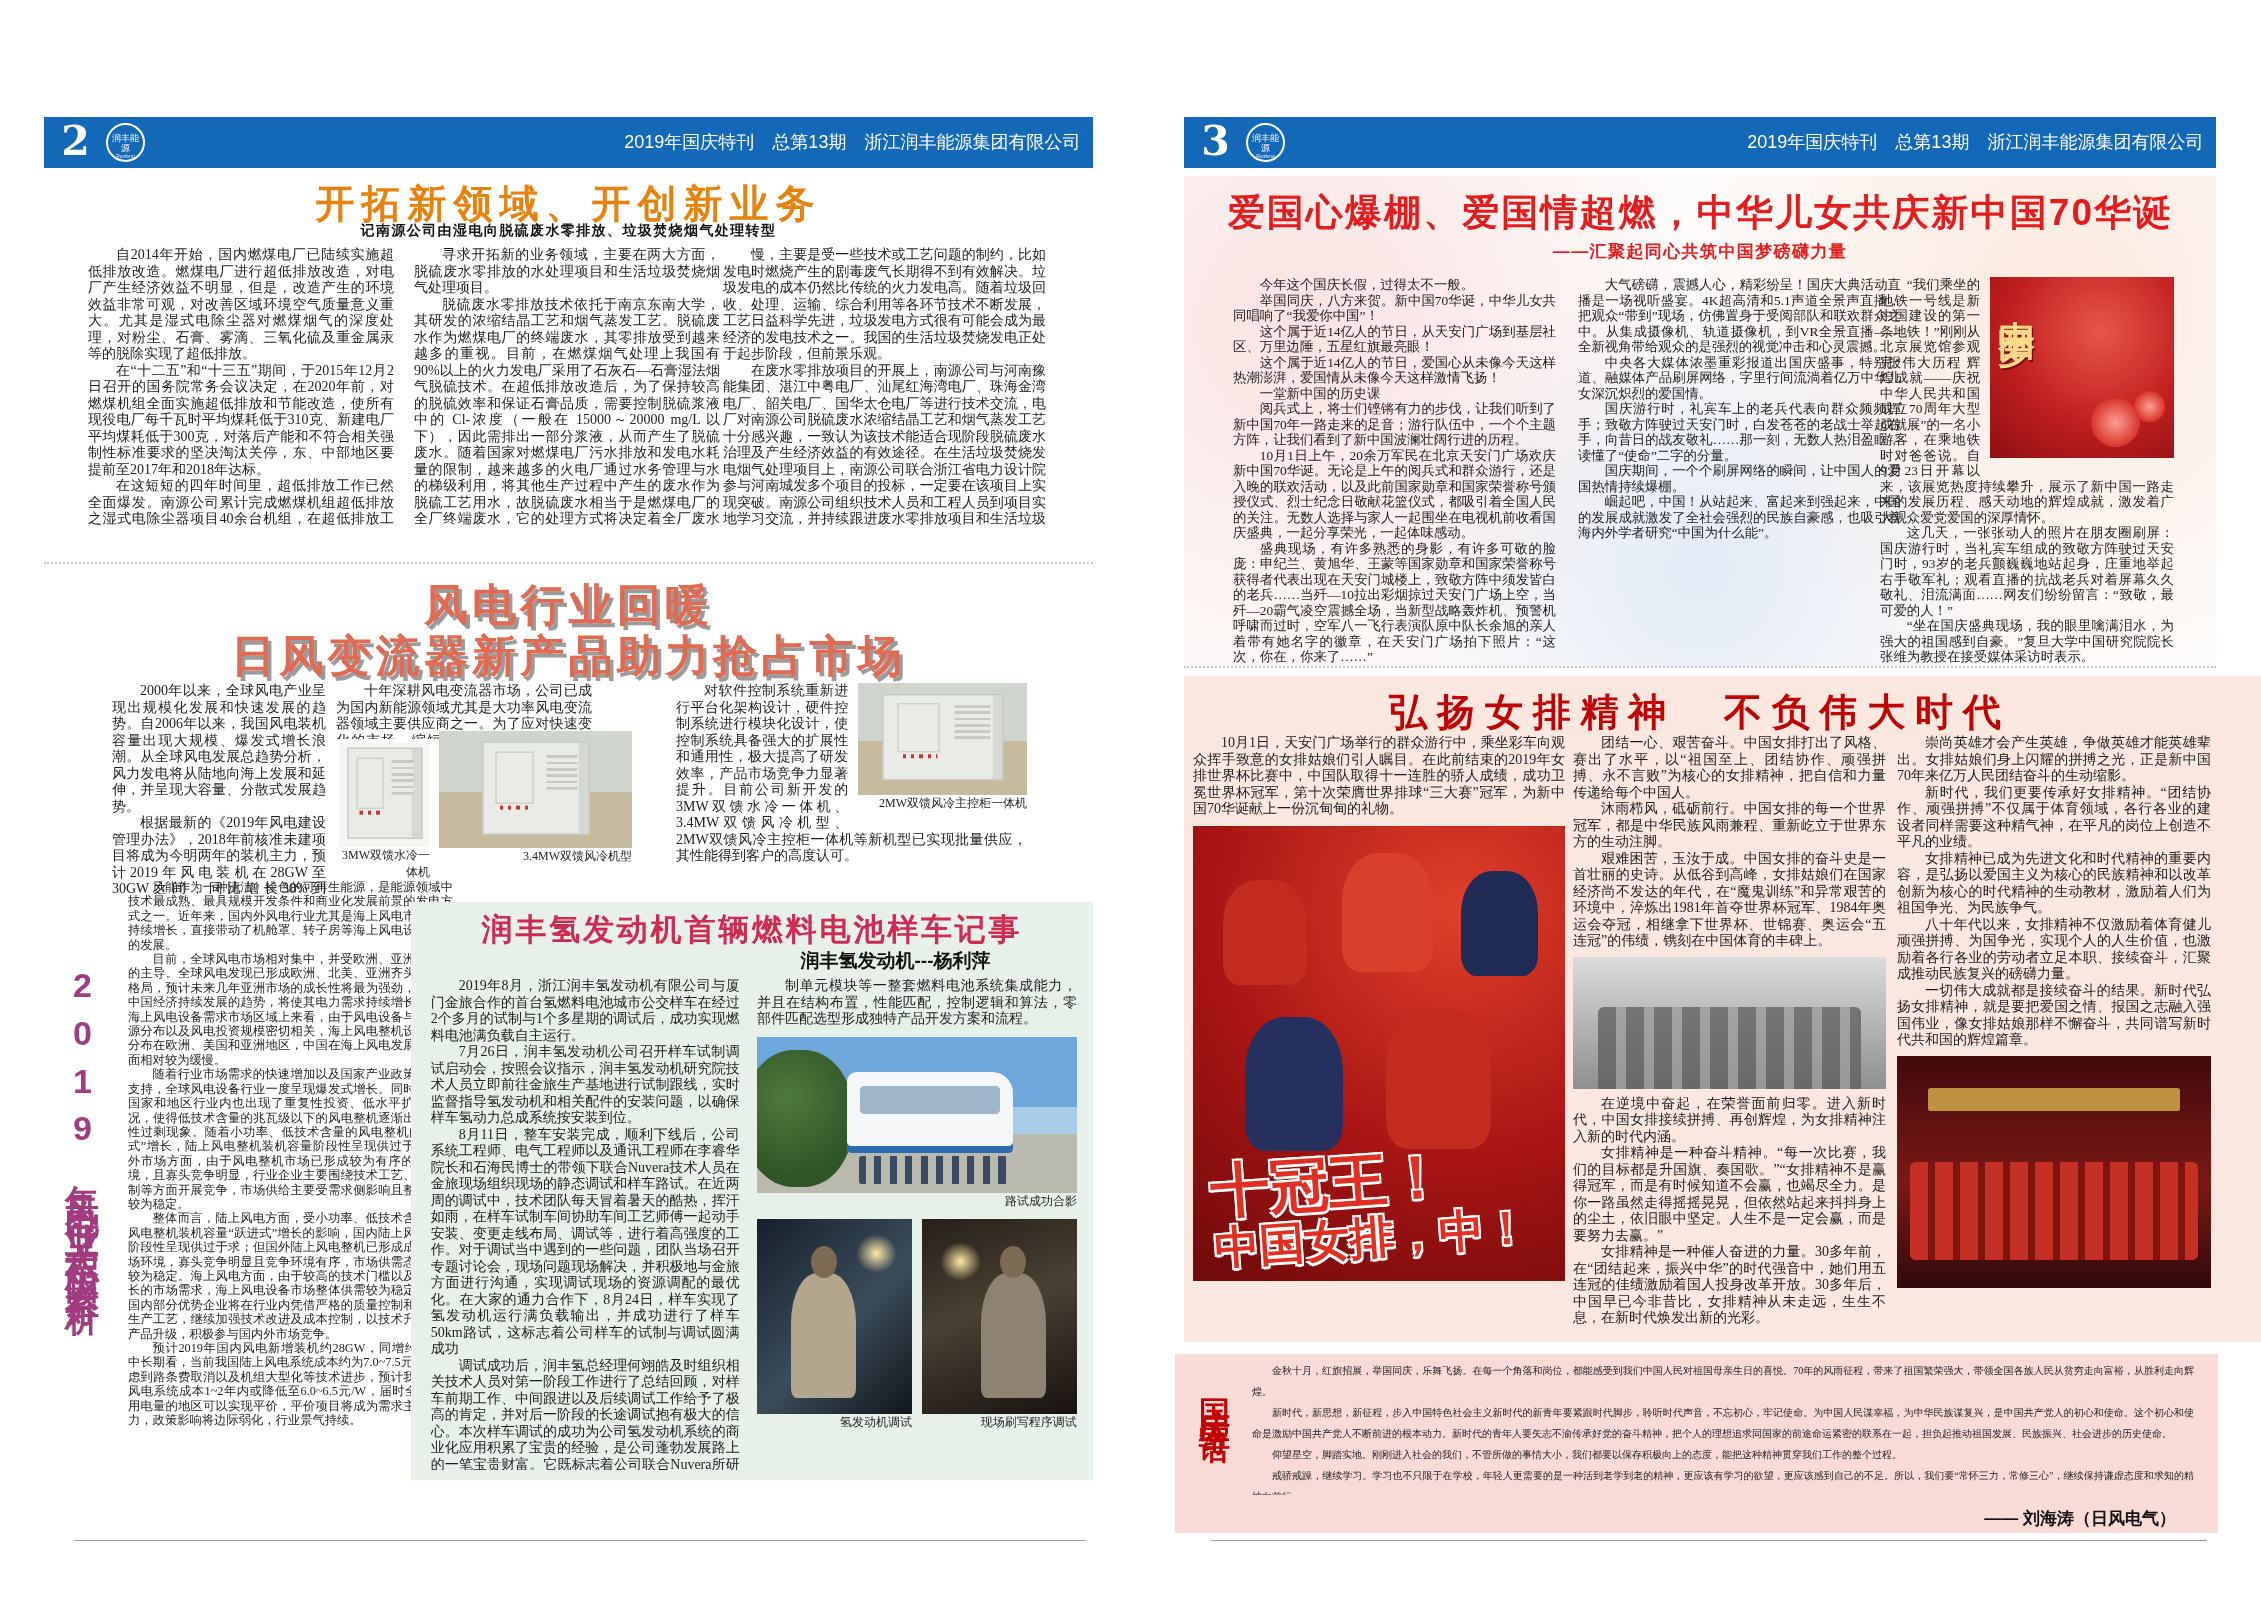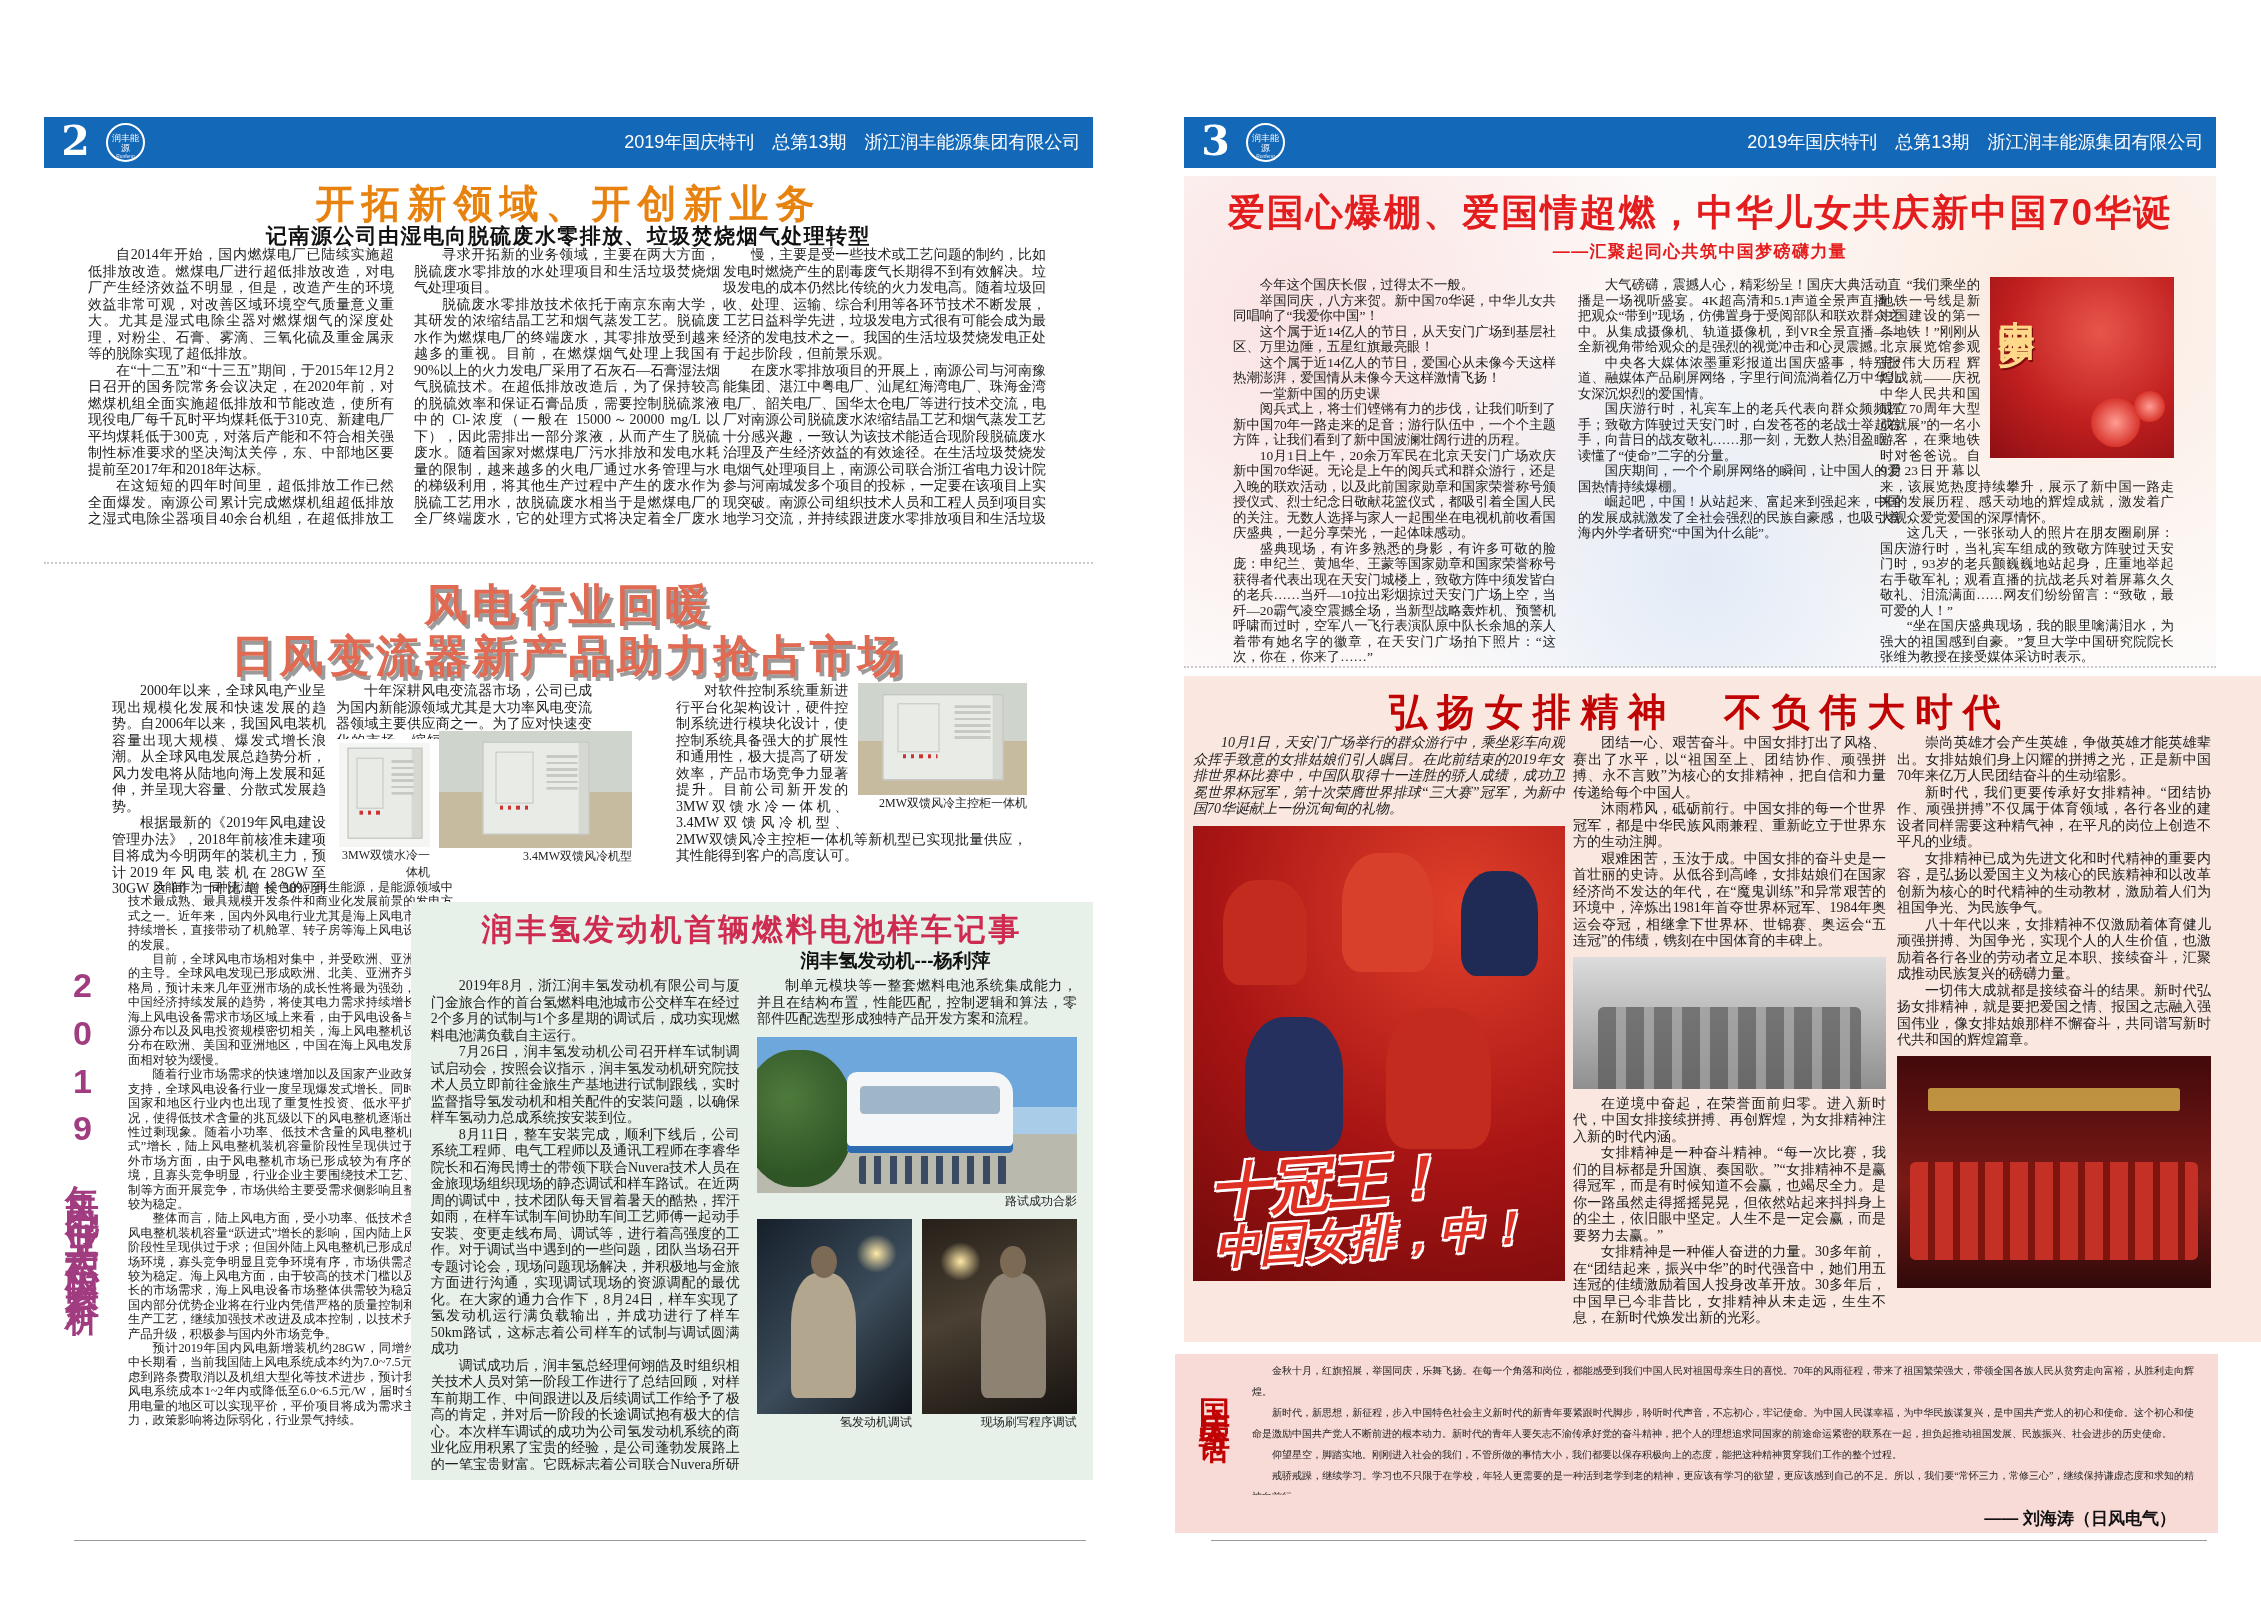--- a/index.html
+++ b/index.html
@@ -13,21 +13,21 @@
             font-family:"DejaVu Serif",serif;font-weight:bold;font-size:41px;color:#fff;}
   .hdr .logo{position:absolute;left:62px;top:5.6px;width:39px;height:39px;border:2.1px solid #fff;border-radius:50%;
              box-sizing:border-box;text-align:center;color:#fff;overflow:hidden;}
   .hdr .logo .l1{font-size:9px;line-height:10.5px;margin-top:8.4px;font-family:"Liberation Sans",sans-serif;}
   .hdr .logo .l2{font-size:4.9px;line-height:5.6px;font-family:"Liberation Sans",sans-serif;opacity:.9;}
   .hdr .issue{position:absolute;right:12.6px;top:0;height:51px;line-height:51px;font-size:18px;
               font-family:"Liberation Sans",sans-serif;}
   
   .h-center{width:100%;text-align:center;font-family:"Liberation Sans",sans-serif;font-weight:bold;}
   .a1-title{font-size:39px;color:#E8820F;letter-spacing:7px;}
-  .a1-sub{font-size:21px;color:#111;letter-spacing:1.4px;}
+  .a1-sub{font-size:14px;color:#111;letter-spacing:1.4px;}
   .a2-title{font-size:44px;color:#E06A52;letter-spacing:4.2px;text-shadow:3.5px 3.5px 0 #9b9b9b;}
   .c-title{font-size:37px;color:#E31D1D;letter-spacing:2.1px;}
   .c-sub{font-size:17px;color:#E31D1D;letter-spacing:1.4px;}
   .v-title{font-size:38px;color:#C00404;letter-spacing:9.8px;}
   .g-title{font-size:31px;color:#CE2B50;letter-spacing:2.8px;}
   
   .col{position:absolute;overflow:hidden;text-align:justify;}
   .body-lg{font-size:14px;line-height:16.5px;}
   .body-md{font-size:13.4px;line-height:15.5px;}
   .body-sm{font-size:12.3px;line-height:14.4px;}
@@ -254,21 +254,21 @@
           <p>这几天，一张张动人的照片在朋友圈刷屏：国庆游行时，当礼宾车组成的致敬方阵驶过天安门时，93岁的老兵颤巍巍地站起身，庄重地举起右手敬军礼；观看直播的抗战老兵对着屏幕久久敬礼、泪流满面……网友们纷纷留言：“致敬，最可爱的人！”</p>
           <p>“坐在国庆盛典现场，我的眼里噙满泪水，为强大的祖国感到自豪。”复旦大学中国研究院院长张维为教授在接受媒体采访时表示。</p>
         </div>
     </div>
 
     <div class="abs rule-dot" style="left:0;top:666px;width:1032px;"></div>
 
     <div class="abs pink-sec" style="left:0;top:676px;width:1112px;height:666px;">
       <div class="abs h-center v-title" style="left:0;top:11.2px;width:1032px;">弘扬女排精神　不负伟大时代</div>
 
-      <div class="col body-lg" style="left:9px;top:59px;width:372px;height:597px;font-style:italic;">
+      <div class="col body-lg" style="left:9px;top:59px;width:372px;height:597px;">
         <div>
             <p>10月1日，天安门广场举行的群众游行中，乘坐彩车向观众挥手致意的女排姑娘们引人瞩目。在此前结束的2019年女排世界杯比赛中，中国队取得十一连胜的骄人成绩，成功卫冕世界杯冠军，第十次荣膺世界排球“三大赛”冠军，为新中国70华诞献上一份沉甸甸的礼物。</p>
           </div>
         <div class="phbox ph-team" style="width:372px;height:455px;margin-top:8.4px;">
           <div class="jersey" style="left:8%;top:12%;width:84px;height:105px;background:#c22b1d;"></div>
           <div class="jersey" style="left:40%;top:6%;width:91px;height:119px;background:#d8402c;"></div>
           <div class="jersey" style="left:72%;top:10%;width:77px;height:105px;background:#1f2a55;"></div>
           <div class="jersey" style="left:14%;top:42%;width:98px;height:134px;background:#25305e;"></div>
           <div class="jersey" style="left:52%;top:40%;width:105px;height:141px;background:#c22b1d;"></div>
           <div class="overlay-cn">

